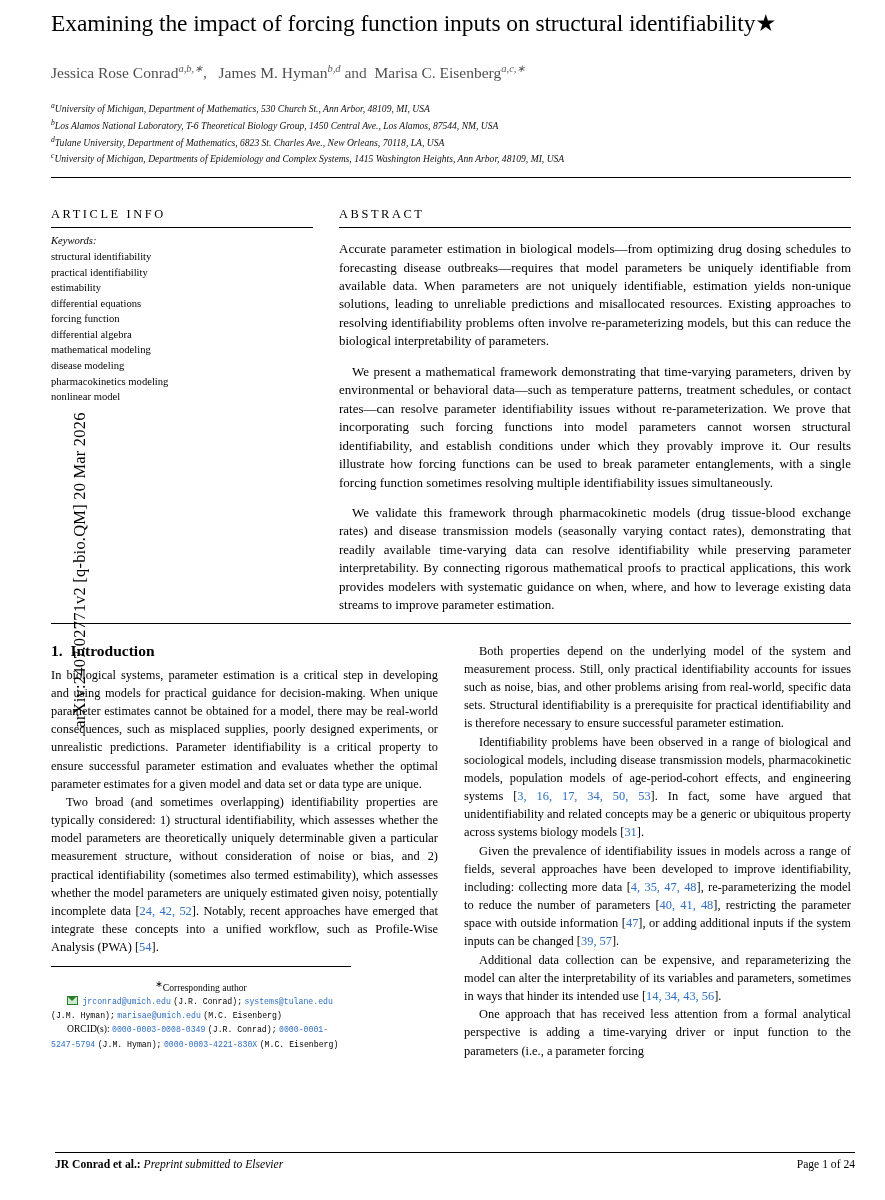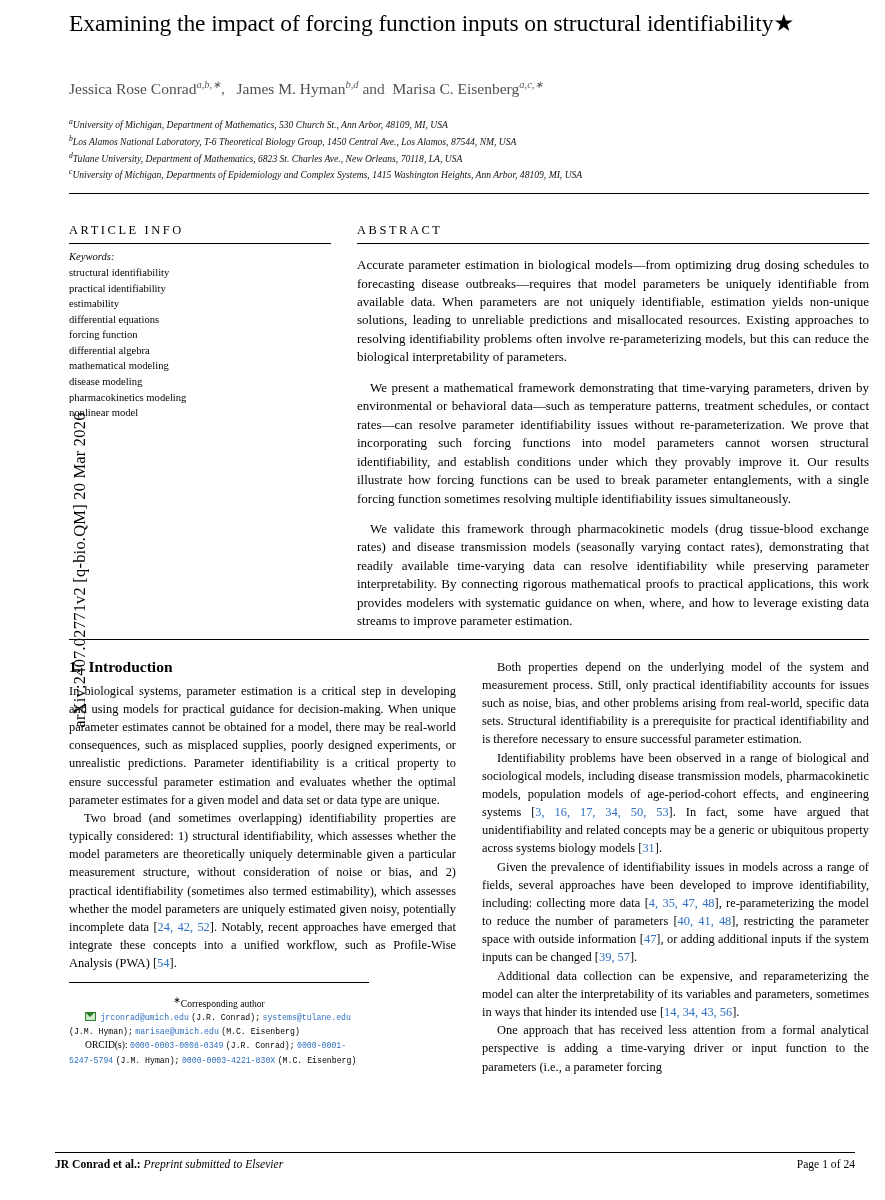--- a/index.html
+++ b/index.html
@@ -27,35 +27,35 @@
     transform-origin: 50% 50%;
     font-family: "Liberation Serif", serif;
     font-size: 16.5px;
     letter-spacing: 0.2px;
     color: #000;
     text-align: center;
     white-space: nowrap;
   }
   .content {
     position: absolute;
-    left: 69px;
+    left: 51px;
     top: 0;
     width: 800px;
     height: 1200px;
   }
   h1.title {
     font-size: 23.5px;
     font-weight: normal;
     line-height: 1.28;
     margin: 0;
     padding-top: 8px;
     letter-spacing: -0.1px;
   }
   .authors {
-    margin-top: 40px;
+    margin-top: 24px;
     font-size: 15.5px;
     color: #5a5a5a;
   }
   .authors .nm { color: #4f4f4f; }
   .authors sup { font-style: italic; font-size: 10.5px; }
   .aff {
     margin-top: 18px;
     font-size: 9.6px;
     font-style: italic;
     line-height: 1.62;

